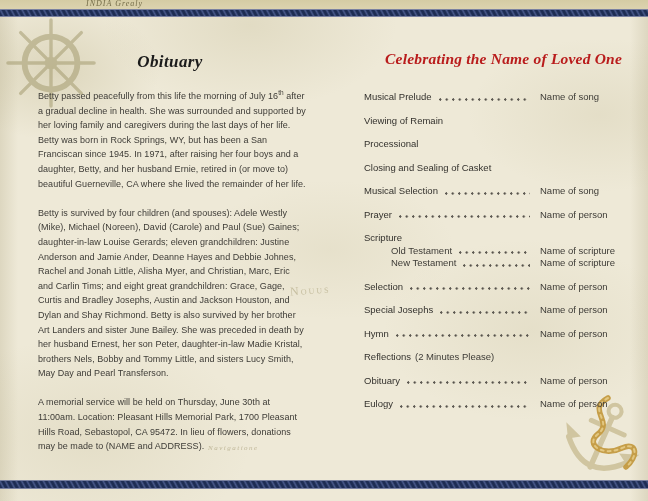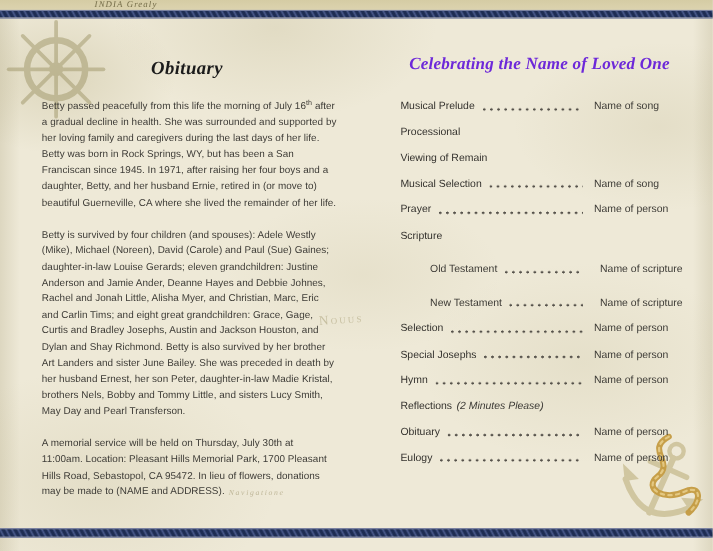--- a/index.html
+++ b/index.html
@@ -51,32 +51,32 @@
     font-style:italic; font-weight:bold; font-size:17px; letter-spacing:0.4px; color:#1b1b1b;
   }
   .left-body {
     position:absolute; top:89px; left:38px; width:268px; z-index:4;
     font-size:9px; line-height:14.6px; letter-spacing:0.05px;
   }
   .left-body p { margin:0 0 14.6px 0; }
   .left-body sup { font-size:6.5px; vertical-align:super; line-height:0; }
   
   .right-heading {
-    position:absolute; top:50px; left:372px; width:260px; z-index:4; margin:0;
-    text-align:left; font-family:"Liberation Serif", serif;
-    font-style:italic; font-weight:bold; font-size:15.5px; letter-spacing:0.2px; color:#6d28d9;
+    position:absolute; top:50px; left:362px; width:260px; z-index:4; margin:0;
+    text-align:right; font-family:"Liberation Serif", serif;
+    font-style:italic; font-weight:bold; font-size:15.5px; letter-spacing:0.2px; color:#b91c1c;
     white-space:nowrap;
   }
   .program { position:absolute; top:91px; left:364px; width:262px; z-index:4; font-size:9.5px; }
   .program-row { margin-bottom:12px; }
   .program-line { display:flex; line-height:11.5px; }
-  .program-line.sub { padding-left:27px; margin-top:19px;text-align:center; }
+  .program-line.sub { padding-left:27px; margin-top:1px; }
   .plabel { font-weight:normal; color:#33312d; white-space:nowrap; }
   .program-line.sub .plabel { font-weight:normal; color:#3d3b36; }
-  .pnote { margin-left:4px; white-space:nowrap;font-style:italic; }
+  .pnote { margin-left:4px; white-space:nowrap; }
   .leader {
     flex:1 1 auto; align-self:flex-end; height:3px; margin:0 10px 2px 7px;
     background-image:radial-gradient(circle at 1.2px 1.5px,#56524b 1px,rgba(0,0,0,0) 1.3px);
     background-size:6.5px 3px; background-repeat:repeat-x;
   }
   .pvalue { flex:0 0 86px; white-space:nowrap; }
 </style>
 </head>
 <body>
 
@@ -116,40 +116,45 @@
       <path d="M60 3 C38 15, 66 26, 50 39 C36 50, 56 62, 74 53 C90 46, 90 62, 78 72" stroke="#c49b42" stroke-width="5.5"></path>
       <path d="M60 3 C38 15, 66 26, 50 39 C36 50, 56 62, 74 53 C90 46, 90 62, 78 72" stroke="#e3c77e" stroke-width="2" stroke-dasharray="3 4"></path>
     </g>
   </svg>
 </div>
 
 <h1 class="left-heading">Obituary</h1>
 <div class="left-body">
   <p><span>Betty passed peacefully from this life the morning of July 16</span><sup>th</sup><span> after a gradual decline in health.  She was surrounded and supported by her loving family and caregivers during the last days of her life.  Betty was born in Rock Springs, WY, but has been a San Franciscan since 1945.  In 1971, after raising her four boys and a daughter, Betty, and her husband Ernie, retired in (or move to) beautiful Guerneville, CA where she lived the remainder of her life.</span></p>
   <p>Betty is survived by four children (and spouses): Adele Westly (Mike), Michael (Noreen), David (Carole) and Paul (Sue) Gaines;  daughter-in-law Louise Gerards;  eleven grandchildren: Justine Anderson and Jamie Ander, Deanne Hayes and Debbie Johnes, Rachel and Jonah Little, Alisha Myer, and Christian, Marc, Eric and Carlin Tims;  and eight great grandchildren: Grace, Gage, Curtis and Bradley Josephs, Austin and Jackson Houston, and Dylan and Shay Richmond.  Betty is also survived by her brother Art Landers and sister June Bailey.  She was preceded in death by her husband Ernest, her son Peter, daughter-in-law Madie Kristal, brothers Nels, Bobby and Tommy Little, and sisters Lucy Smith, May Day and Pearl Transferson.</p>
-  <p>A memorial service will be held on Thursday, July 30th at 11:00am.  Location:  Pleasant Hills Memorial Park, 1700 Pleasant Hills Road, Sebastopol, CA 95472.  In lieu of flowers, donations may be made to (NAME and ADDRESS).</p>
+  <p>A memorial service will be held on Thursday, June 30th at 11:00am.  Location:  Pleasant Hills Memorial Park, 1700 Pleasant Hills Road, Sebastopol, CA 95472.  In lieu of flowers, donations may be made to (NAME and ADDRESS).</p>
 </div>
 
 <h2 class="right-heading">Celebrating the Name of Loved One</h2>
 <div class="program">
     <div class="program-row">
       <div class="program-line">
         <span class="plabel">Musical Prelude</span>
         <span class="leader"></span>
         <span class="pvalue">Name of song</span>
       </div>
     </div>
     <div class="program-row">
       <div class="program-line">
+        <span class="plabel">Viewing of Remain</span>
+      </div>
+    </div>
+    <div class="program-row">
+      <div class="program-line">
         <span class="plabel">Processional</span>
       </div>
     </div>
     <div class="program-row">
       <div class="program-line">
-        <span class="plabel">Viewing of Remain</span>
+        <span class="plabel">Closing and Sealing of Casket</span>
       </div>
     </div>
     <div class="program-row">
       <div class="program-line">
         <span class="plabel">Musical Selection</span>
         <span class="leader"></span>
         <span class="pvalue">Name of song</span>
       </div>
     </div>
     <div class="program-row">

